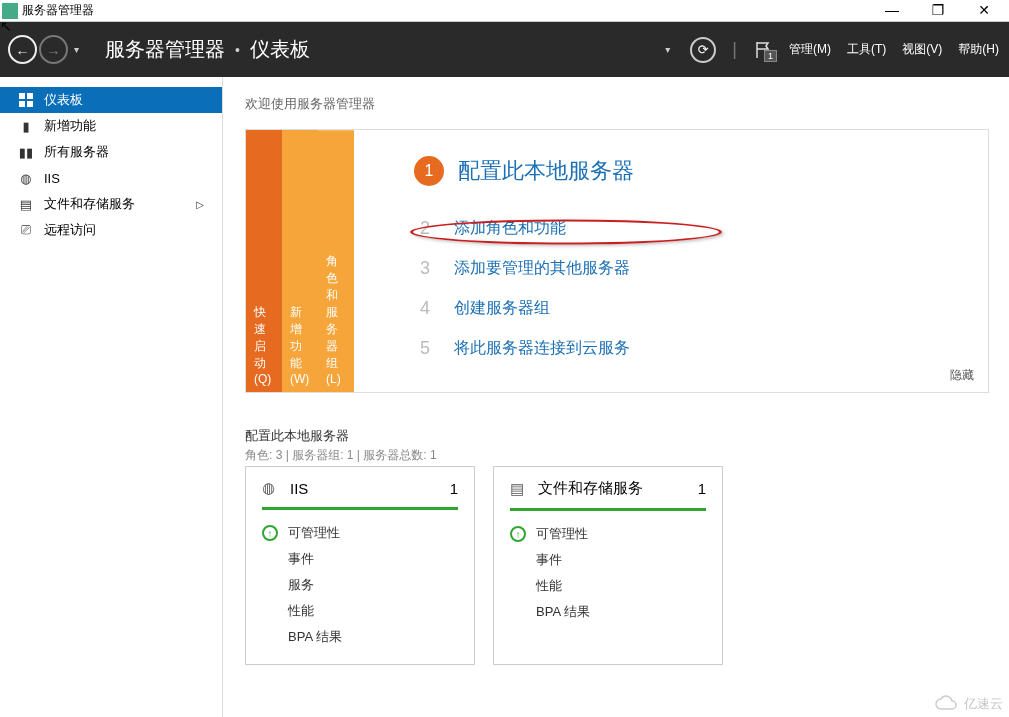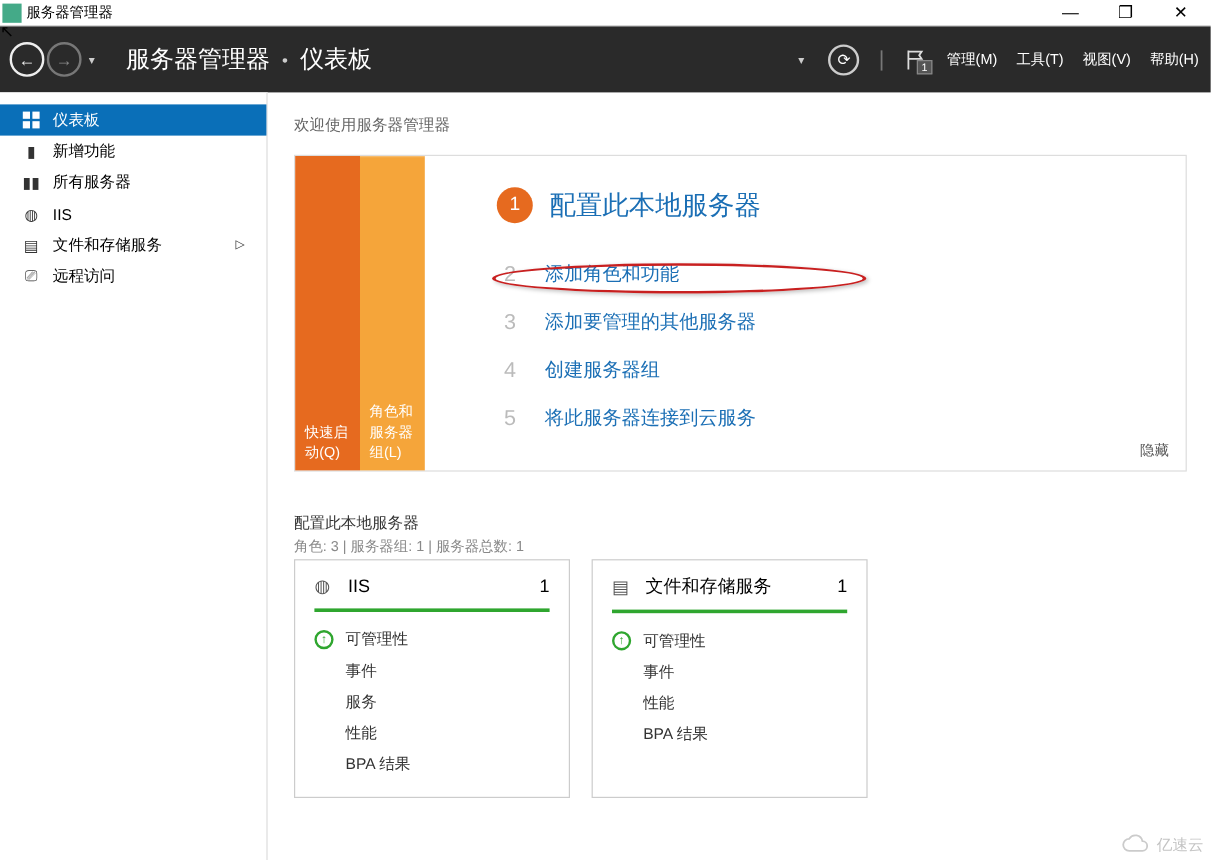--- a/index.html
+++ b/index.html
@@ -150,20 +150,23 @@
   </div>
 
   <div class="main">
     <div class="welcome-title">欢迎使用服务器管理器</div>
 
     <div class="welcome-box">
       <div class="tabs">
         <div class="tab tab0">
             <span>快速启动(Q)</span>
           </div>
+        <div class="tab tab1">
+            <span>新增功能(W)</span>
+          </div>
         <div class="tab tab2">
             <span>角色和服务器组(L)</span>
           </div>
       </div>
       <div class="wcontent">
         <div class="lead">
           <div class="numcircle">1</div>
           <div class="leadtext">配置此本地服务器</div>
         </div>
         <div class="step">

